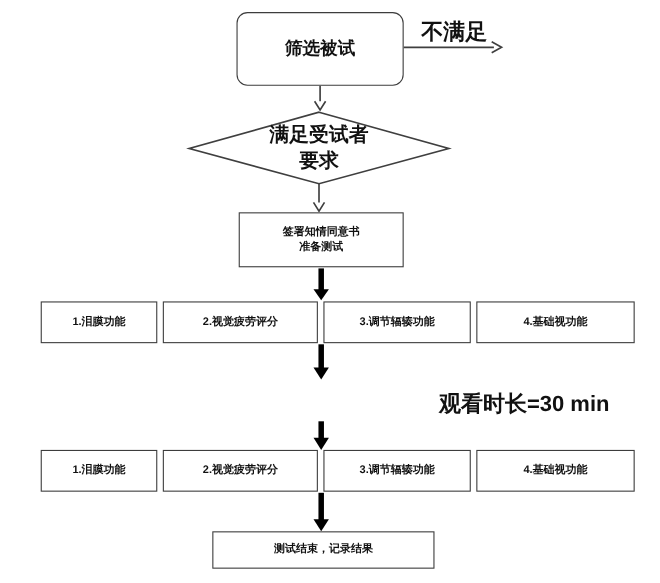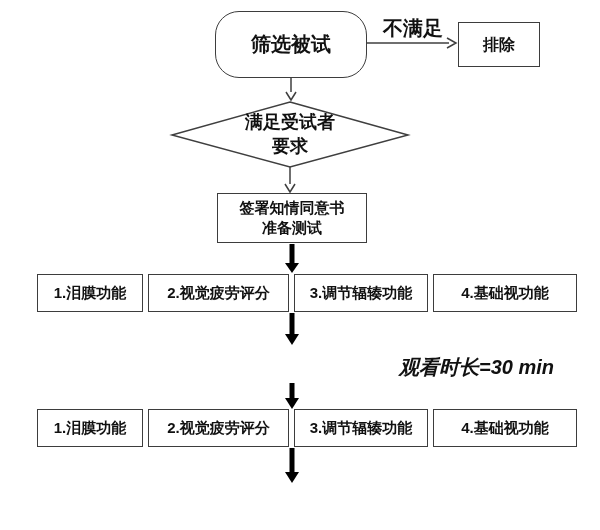--- a/index.html
+++ b/index.html
@@ -20,26 +20,26 @@
   .node {
     position: absolute;
     box-sizing: border-box;
     border: 1.5px solid #3d3d3d;
     background: #ffffff;
     display: flex;
     flex-direction: column;
     align-items: center;
     justify-content: center;
     text-align: center;
-    font-size: 15px;
+    font-size: 10px;
     font-weight: 600;
     line-height: 1.35;
     white-space: nowrap;
   }
-  .rounded { border-radius: 24px; font-size: 20px; }
+  .rounded { border-radius: 10px; font-size: 16px; }
   .big { font-size: 16px; }
   .diamond-text {
     position: absolute;
     display: flex;
     flex-direction: column;
     align-items: center;
     justify-content: center;
     text-align: center;
     font-size: 18px;
     font-weight: 600;
@@ -97,23 +97,20 @@
       <polygon points="285,472 299,472 292,483"></polygon>
     </g>
   </svg>
 
   <div class="node rounded" style="left:215px; top:11px; width:152px; height:67px;">
     <span>筛选被试</span>
   </div>
 
   <div class="side-label" style="left:383px; top:15px;">不满足</div>
 
-  <div class="node big" style="left:458px; top:22px; width:82px; height:45px;">
-    <span>排除</span>
-  </div>
 
   <div class="diamond-text" style="left:205px; top:107px; width:170px; height:55px;">
     <span>满足受试者</span>
     <span>要求</span>
   </div>
 
   <div class="node" style="left:217px; top:193px; width:150px; height:50px;">
     <span>签署知情同意书</span>
     <span>准备测试</span>
   </div>
@@ -128,31 +125,34 @@
     </div>
     <div class="node" style="left:294px; top:274px; width:134px; height:38px;">
       <span>3.调节辐辏功能</span>
     </div>
     <div class="node" style="left:433px; top:274px; width:144px; height:38px;">
       <span>4.基础视功能</span>
     </div>
   </div>
 
 
-  <div class="side-label" style="left:399px; top:354px;font-style:italic;">观看时长=30 min</div>
+  <div class="side-label" style="left:399px; top:354px;">观看时长=30 min</div>
 
   <div>
     <div class="node" style="left:37px; top:409px; width:106px; height:38px;">
       <span>1.泪膜功能</span>
     </div>
     <div class="node" style="left:148px; top:409px; width:141px; height:38px;">
       <span>2.视觉疲劳评分</span>
     </div>
     <div class="node" style="left:294px; top:409px; width:134px; height:38px;">
       <span>3.调节辐辏功能</span>
     </div>
     <div class="node" style="left:433px; top:409px; width:144px; height:38px;">
       <span>4.基础视功能</span>
     </div>
   </div>
 
+  <div class="node" style="left:193px; top:483px; width:202px; height:34px;">
+    <span>测试结束，记录结果</span>
+  </div>
 
 </div>
 
 </body></html>

